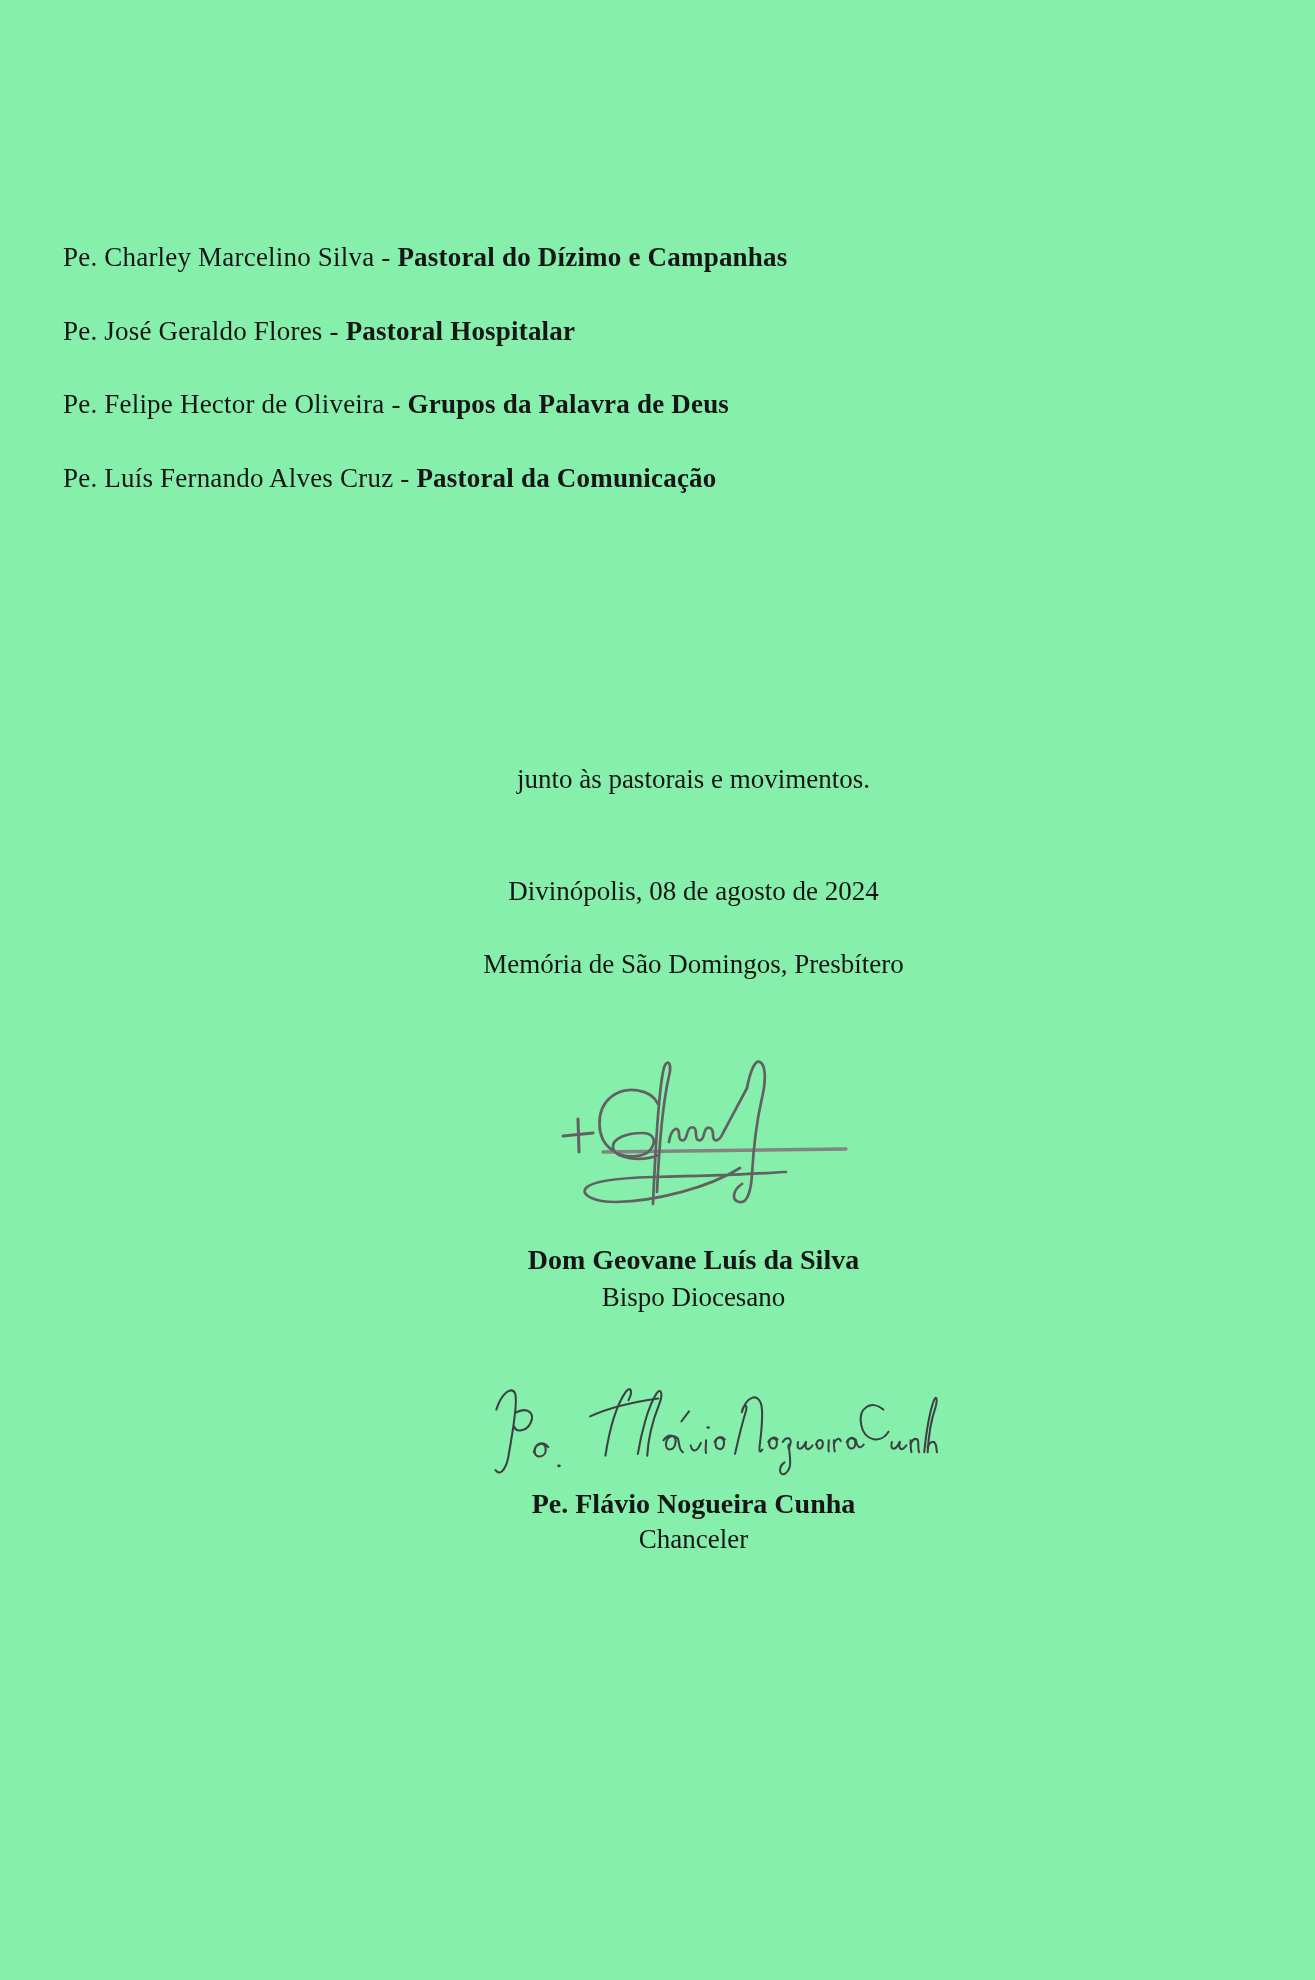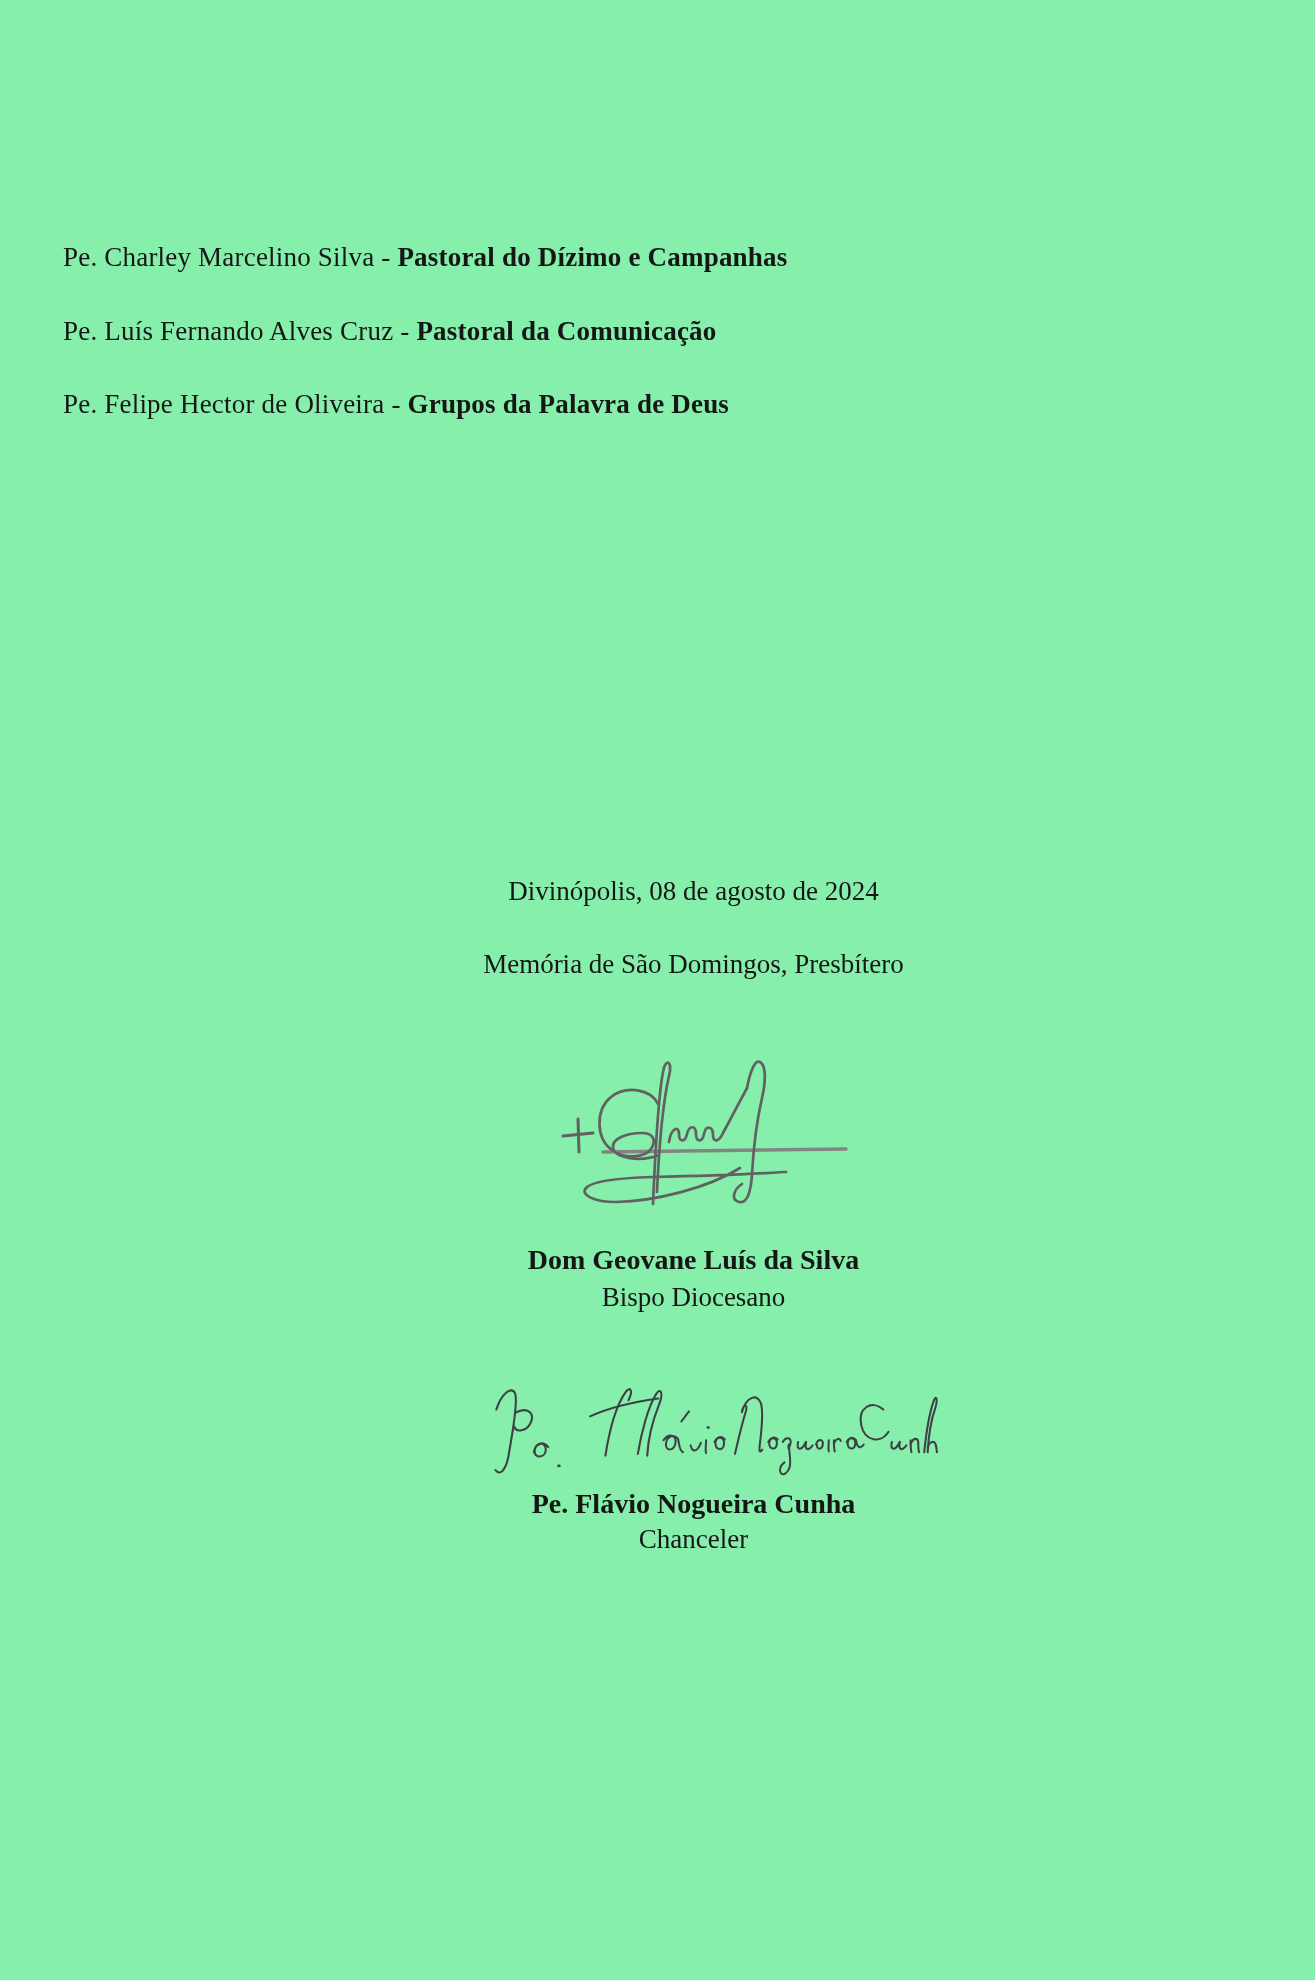--- a/index.html
+++ b/index.html
@@ -34,26 +34,27 @@
   .sig-img.chancellor{left:486px;top:1384px;width:452px;height:104px;}
   .sig-img svg{display:block;width:100%;height:100%;}
 </style>
 </head>
 <body>
 
 <div class="page">
 
   <div class="assignments">
     <p class="assignment"><span>Pe. Charley Marcelino Silva</span><span class="sep"> - </span><span class="ministry">Pastoral do Dízimo e Campanhas</span></p>
+    <p class="assignment"><span>Pe. José Geraldo Flores</span><span class="sep"> - </span><span class="ministry">Pastoral Hospitalar</span></p>
+    <p class="assignment"><span>Pe. Felipe Hector de Oliveira</span><span class="sep"> - </span><span class="ministry">Grupos da Palavra de Deus</span></p>
     <p class="assignment"><span>Pe. Luís Fernando Alves Cruz</span><span class="sep"> - </span><span class="ministry">Pastoral da Comunicação</span></p>
-    <p class="assignment"><span>Pe. Felipe Hector de Oliveira</span><span class="sep"> - </span><span class="ministry">Grupos da Palavra de Deus</span></p>
   </div>
 
   <div class="centercol">
-    <p class="gratitude"><br></p>
+    <p class="gratitude"><br><span>junto às pastorais e movimentos.</span></p>
     <p class="dateline">Divinópolis, 08 de agosto de 2024</p>
     <p class="memorial">Memória de São Domingos, Presbítero</p>
 
     <p class="sig-name bishop">Dom Geovane Luís da Silva</p>
     <p class="sig-title bishop">Bispo Diocesano</p>
 
     <p class="sig-name chancellor">Pe. Flávio Nogueira Cunha</p>
     <p class="sig-title chancellor">Chanceler</p>
   </div>
 

